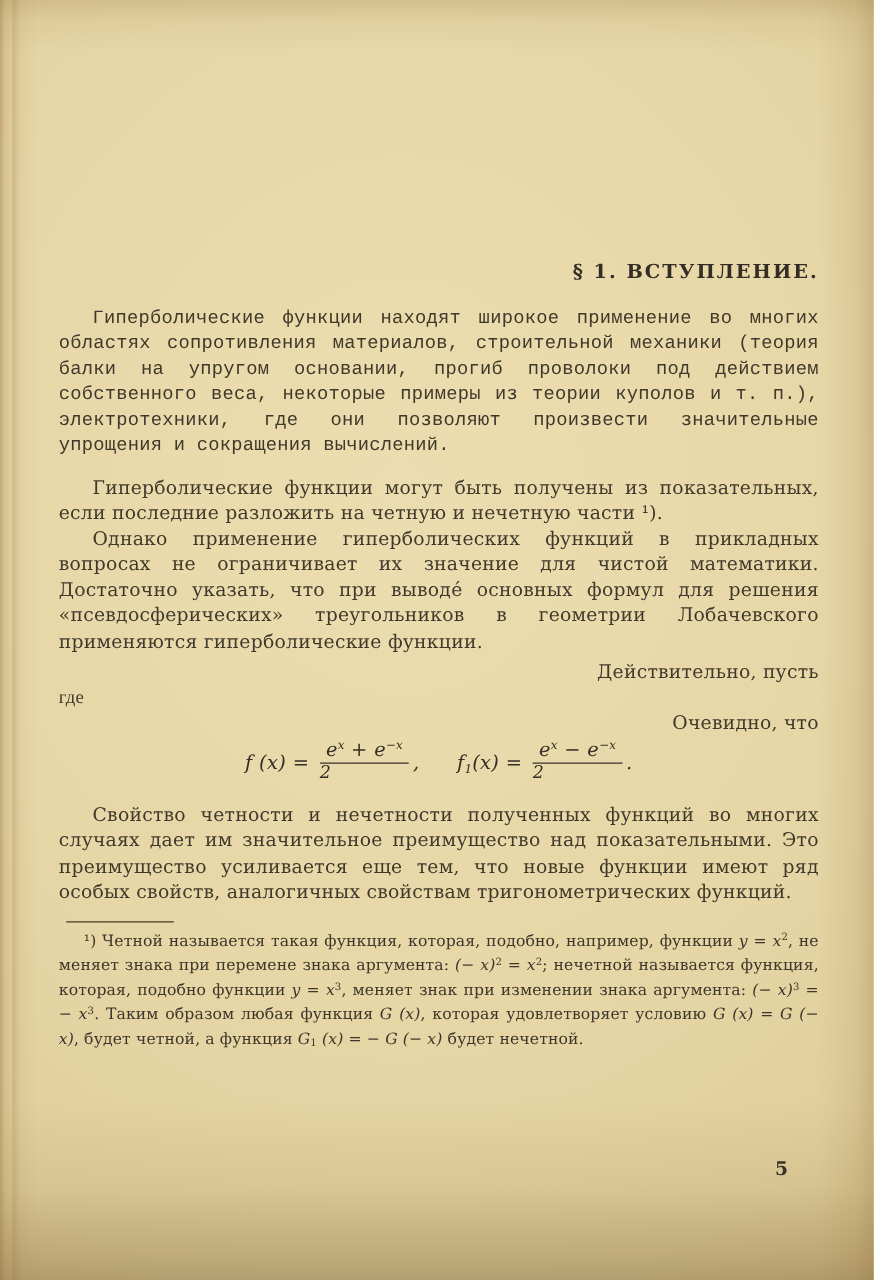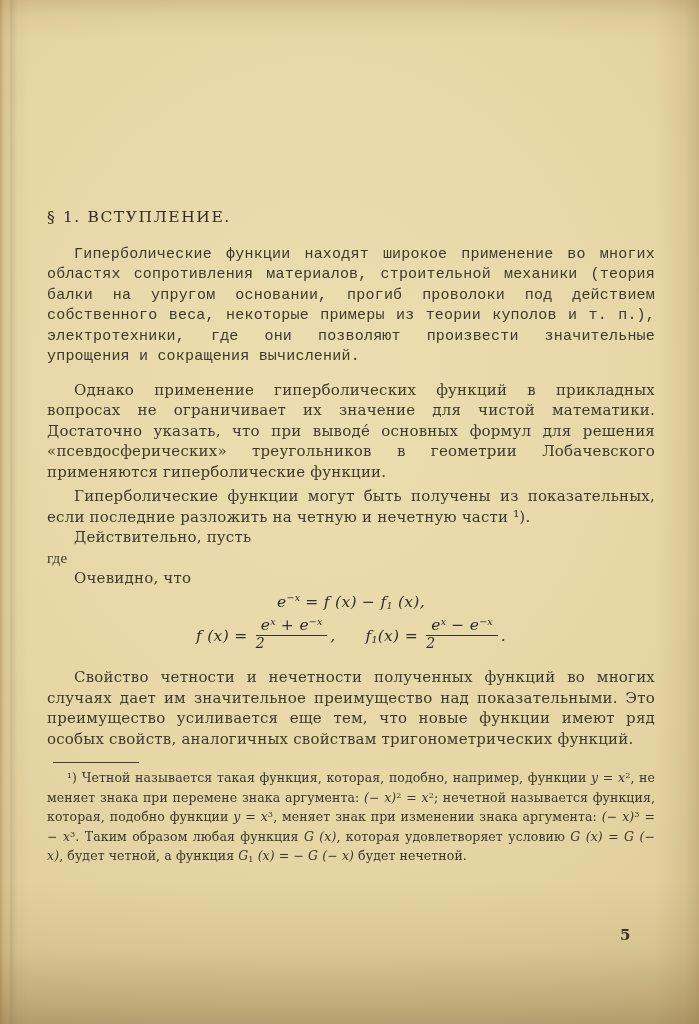--- a/index.html
+++ b/index.html
@@ -15,29 +15,29 @@
       linear-gradient(270deg, rgba(140,105,50,0.28) 0px, rgba(140,105,50,0.12) 14px, transparent 45px),
       linear-gradient(180deg, rgba(140,105,50,0.22) 0px, rgba(140,105,50,0.08) 16px, transparent 42px),
       linear-gradient(180deg, transparent 880px, rgba(125,95,45,0.10) 950px, rgba(115,85,40,0.30) 1005px, rgba(105,78,38,0.38) 1024px),
       radial-gradient(ellipse 115% 90% at 46% 38%, #ecddb0 0%, #e7d7a7 45%, #e0cf9c 72%, #d3bd85 100%);
   }
   .content{
     position:absolute;left:47px;top:207px;width:608px;
     color:#40382b;font-size:15px;line-height:20.5px;letter-spacing:0.2px;
   }
   .title{
-    text-align:left;font-weight:normal;font-size:15.5px;letter-spacing:1.6px;
+    text-align:right;font-weight:bold;font-size:15.5px;letter-spacing:1.6px;
     color:#332d25;margin:0 0 17px 0;
   }
   .para{
     margin:0;text-align:justify;text-indent:27px;
   }
   .para.mb1{margin-bottom:12px;font-family:Liberation Mono, monospace;}
   .para.mb2{margin-bottom:4px;}
-  .lead{margin:0;text-indent:27px;}
+  .lead{margin:0;text-indent:27px;text-align:right;}
   .sidelabel{margin:0;text-indent:0;font-family:Liberation Serif, serif;}
   .formula{
     text-align:center;font-style:italic;color:#332d23;font-size:15.5px;
     margin:3px 0 4px 0;letter-spacing:0.3px;
   }
   .formula sup{font-size:62%;font-style:italic;vertical-align:baseline;position:relative;top:-0.55em;letter-spacing:0;}
   .formula sub{font-size:62%;vertical-align:baseline;position:relative;top:0.28em;letter-spacing:0;}
   .gap{display:inline-block;width:30px;}
   .frac{display:inline-block;vertical-align:middle;position:relative;top:-2px;text-align:left;line-height:1.12;margin:0 3px;}
   .frac .num{display:block;padding:0 5px 1px 5px;border-bottom:1px solid #3a3228;}
@@ -60,33 +60,32 @@
 </head>
 <body>
 
 <div class="paper">
   <div class="content">
 
     <h1 class="title">§ 1. ВСТУПЛЕНИЕ.</h1>
 
     <p class="para mb1">Гиперболические функции находят широкое применение во многих областях сопротивления материалов, строительной механики (теория балки на упругом основании, прогиб проволоки под действием собственного веса, некоторые примеры из теории куполов и т. п.), электротехники, где они позволяют произвести значительные упрощения и сокращения вычислений.</p>
 
+    <p class="para">Гиперболические функции могут быть получены из показательных, если последние разложить на четную и нечетную части ¹).</p>
+
     <p class="para mb2">Однако применение гиперболических функций в прикладных вопросах не ограничивает их значение для чистой математики. Достаточно указать, что при выводе́ основных формул для решения «псевдосферических» треугольников в геометрии Лобачевского применяются гиперболические функции.</p>
-
-    <p class="para">Гиперболические функции могут быть получены из показательных, если последние разложить на четную и нечетную части ¹).</p>
 
     <p class="lead">Действительно, пусть</p>
 
 
     <p class="sidelabel">где</p>
 
 
     <p class="lead">Очевидно, что</p>
 
-    <div class="formula"><span>e</span><sup>−x</sup><span> = f (x) − f</span><sub>1</sub><span> (x),</span></div>
 
 
     <div class="formula fblock"><span><span>f (x) = </span></span><span class="frac"><span class="num"><span>e</span><sup>x</sup><span> + e</span><sup>−x</sup></span><span class="den">2</span></span><span>,</span><span class="gap"></span><span><span>f</span><sub>1</sub><span>(x) = </span></span><span class="frac"><span class="num"><span>e</span><sup>x</sup><span> − e</span><sup>−x</sup></span><span class="den">2</span></span><span>.</span></div>
 
     <p class="para" style="margin-top:13px;">Свойство четности и нечетности полученных функций во многих случаях дает им значительное преимущество над показательными. Это преимущество усиливается еще тем, что новые функции имеют ряд особых свойств, аналогичных свойствам тригонометрических функций.</p>
 
     <hr class="divider">
 
     <p class="footnote"><span>¹) Четной называется такая функция, которая, подобно, например, функции </span><span class="m">y = x</span><sup>2</sup><span>, не меняет знака при перемене знака аргумента: </span><span class="m">(− x)</span><sup>2</sup><span class="m"> = x</span><sup>2</sup><span>; нечетной называется функция, которая, подобно функции </span><span class="m">y = x</span><sup>3</sup><span>, меняет знак при изменении знака аргумента: </span><span class="m">(− x)</span><sup>3</sup><span class="m"> = − x</span><sup>3</sup><span>. Таким образом любая функция </span><span class="m">G (x)</span><span>, которая удовлетворяет условию </span><span class="m">G (x) = G (− x)</span><span>, будет четной, а функция </span><span class="m">G</span><sub>1</sub><span class="m"> (x) = − G (− x)</span><span> будет нечетной.</span></p>
 

